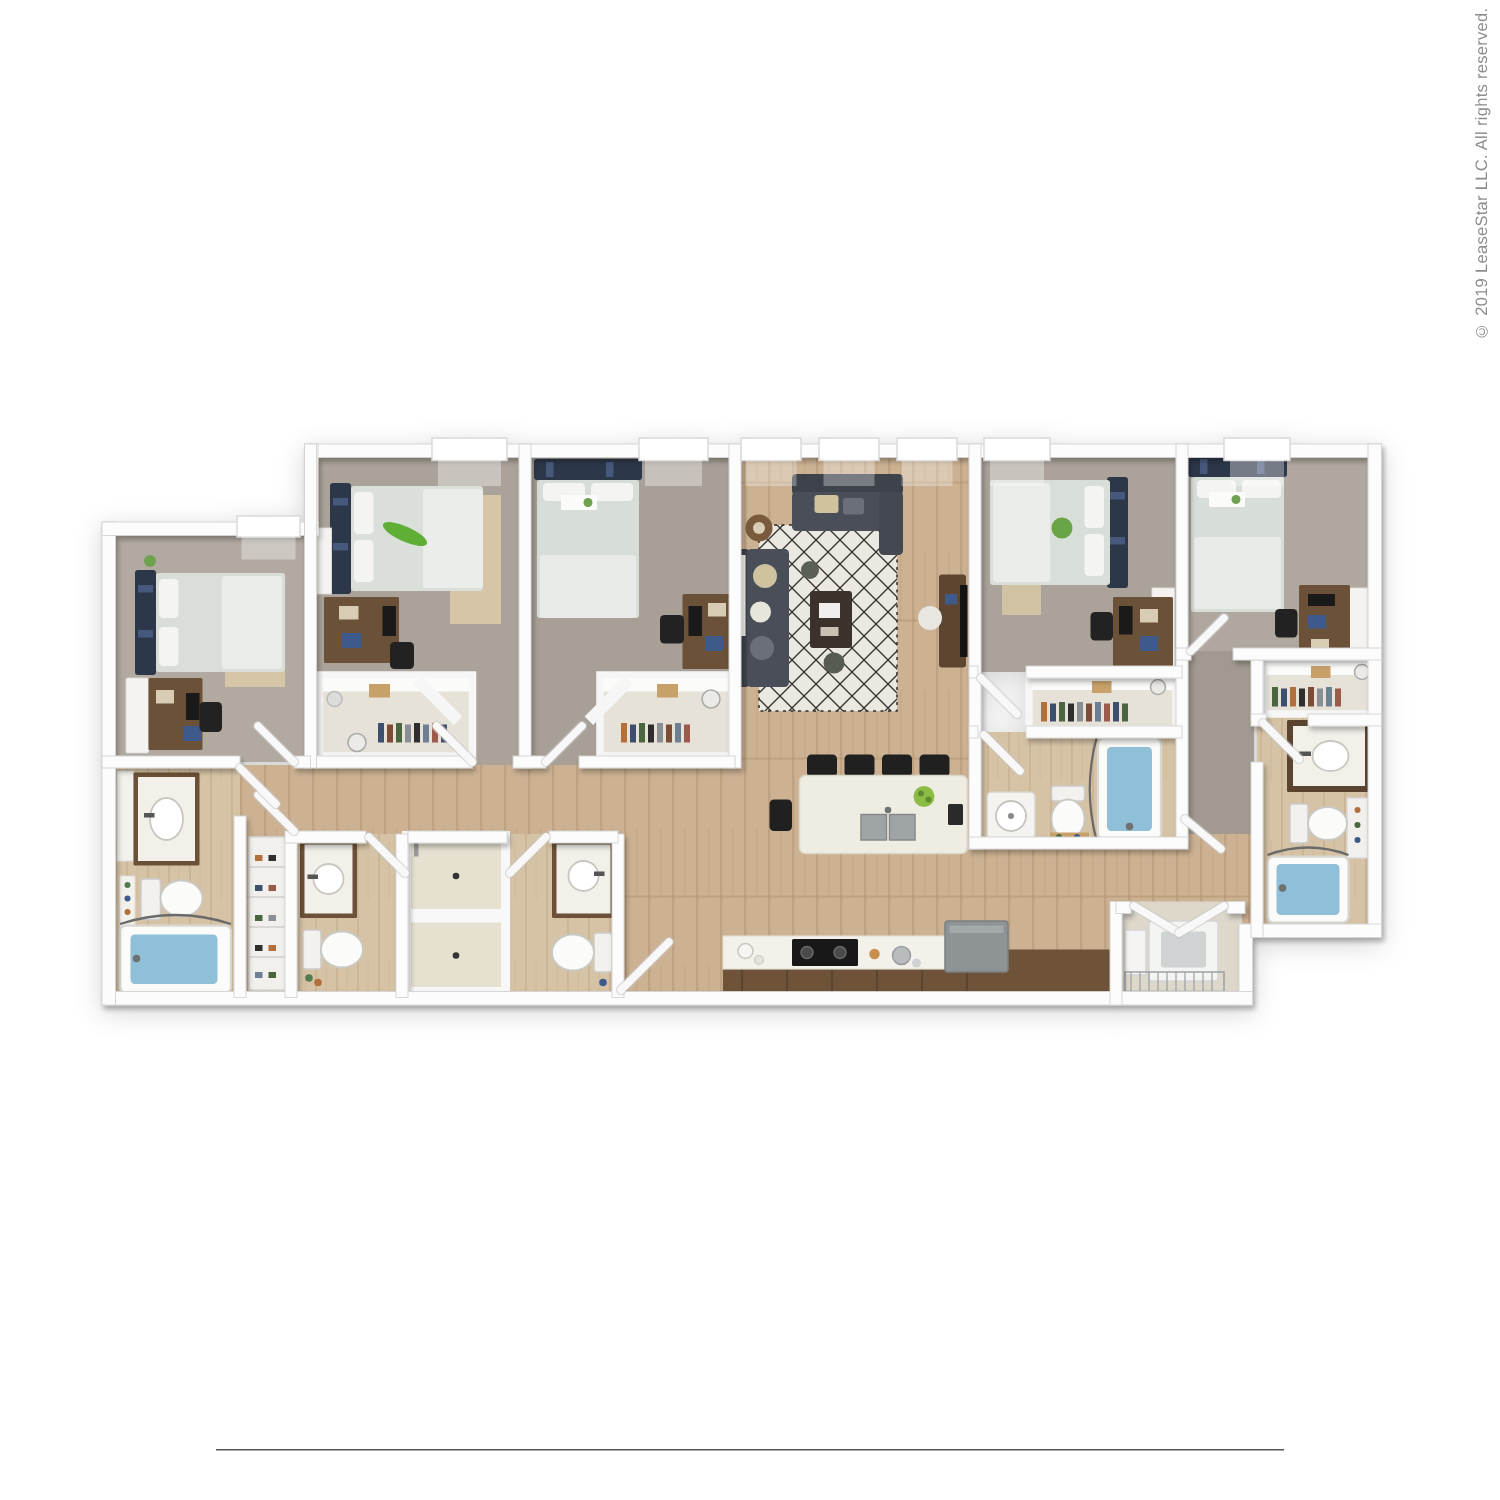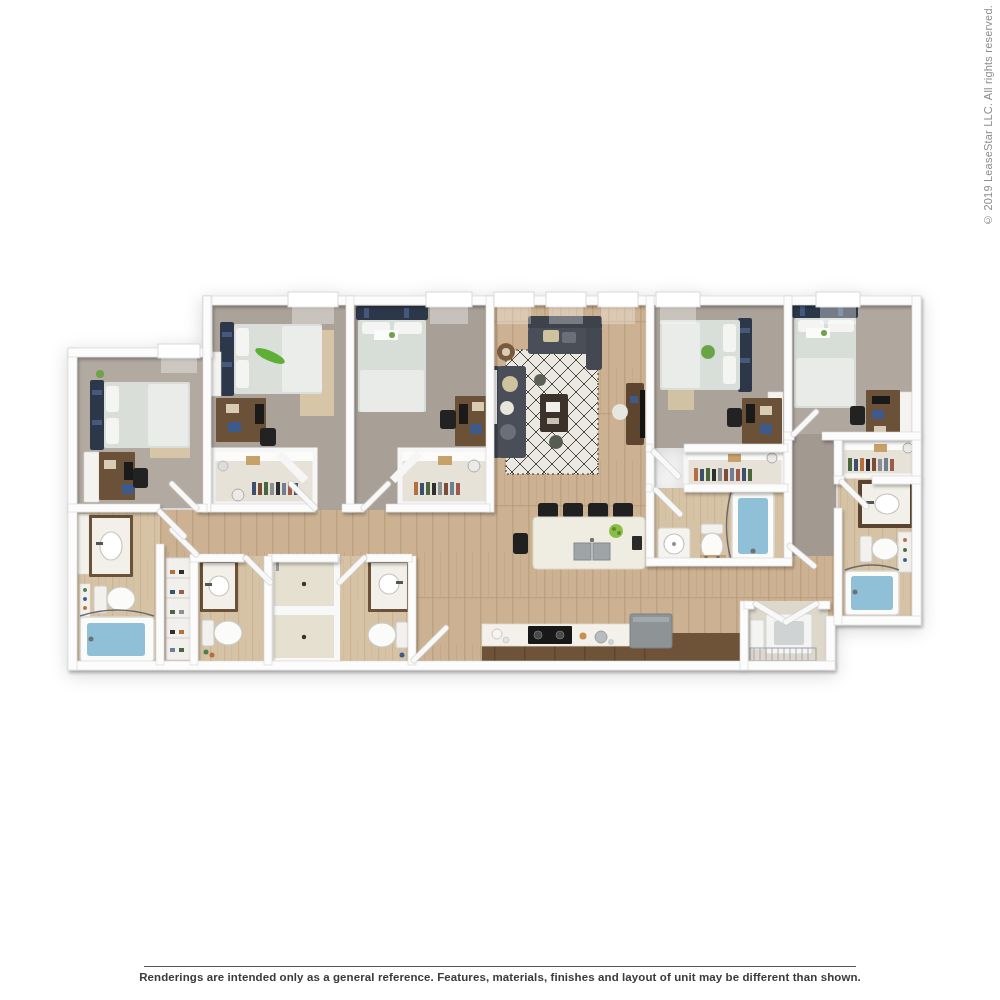--- a/index.html
+++ b/index.html
@@ -617,14 +617,13 @@
           <line x1="816" y1="604" x2="786" y2="622" stroke="#f8f8f8" stroke-width="5"></line>
         </g>
   </g>
 </svg>
 </div>
 
 <div class="copyright">© 2019 LeaseStar LLC. All rights reserved.</div>
 
 <div class="footer">
   <div class="footer-rule"></div>
-  <div class="footer-text">Renderings are intended only as a general reference. Features, materials, finishes and layout of unit may be different than shown.</div>
 </div>
 
 </body></html>

